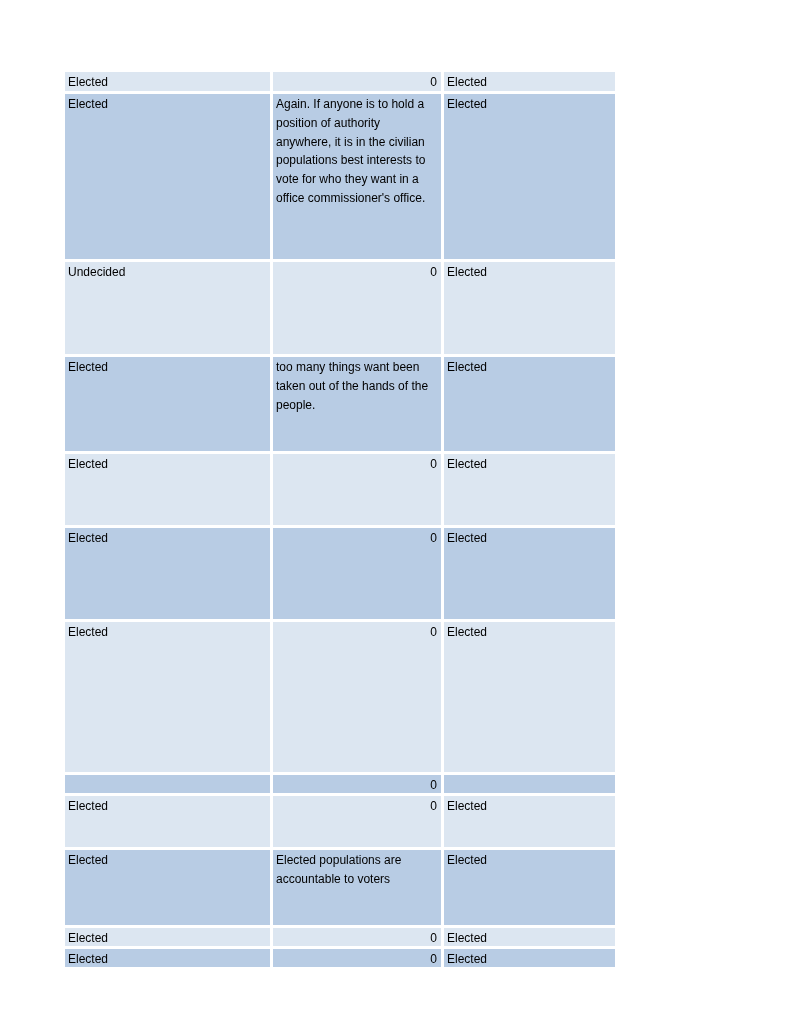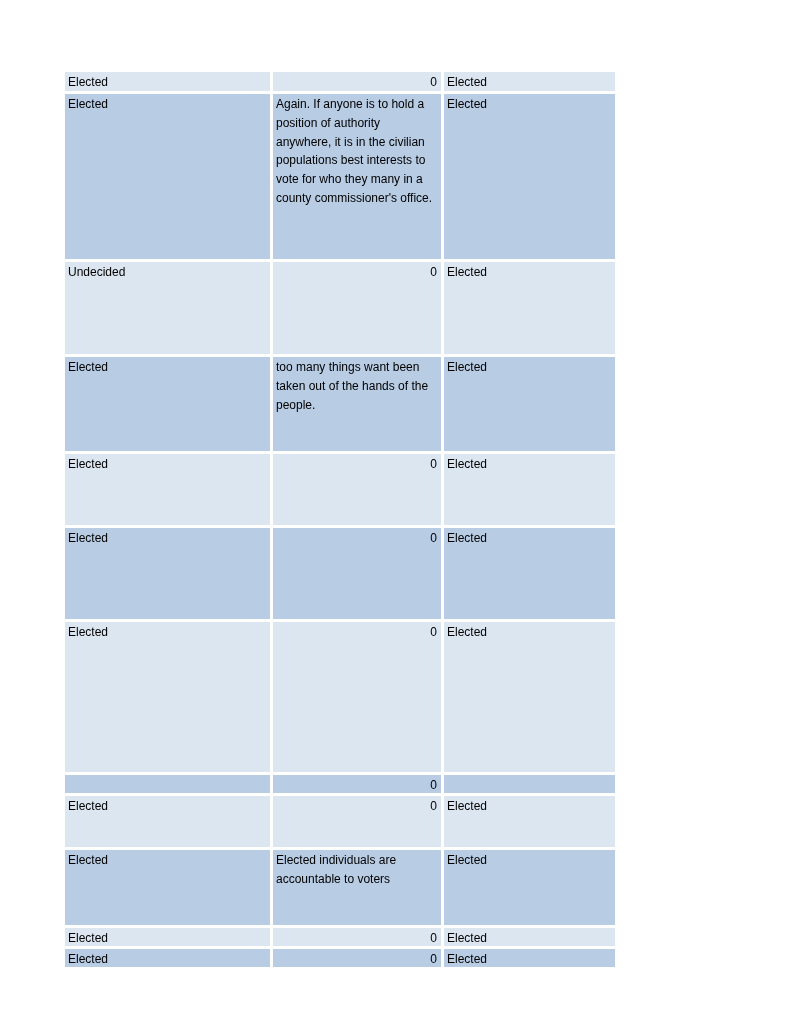--- a/index.html
+++ b/index.html
@@ -48,21 +48,21 @@
 
 <div class="page">
   <div class="table" id="responses-table">
       <div class="row light" style="height: 19px;">
         <div class="cell col0 align-left">Elected</div>
         <div class="cell col1 align-right">0</div>
         <div class="cell col2 align-left">Elected</div>
       </div>
       <div class="row dark" style="height: 165px;">
         <div class="cell col0 align-left">Elected</div>
-        <div class="cell col1 align-left">Again. If anyone is to hold a position of authority anywhere, it is in the civilian populations best interests to vote for who they many in a county commissioner's office.</div>
+        <div class="cell col1 align-left">Again. If anyone is to hold a position of authority anywhere, it is in the civilian populations best interests to vote for who they want in a office commissioner's office.</div>
         <div class="cell col2 align-left">Elected</div>
       </div>
       <div class="row light" style="height: 92px;">
         <div class="cell col0 align-left">Undecided</div>
         <div class="cell col1 align-right">0</div>
         <div class="cell col2 align-left">Elected</div>
       </div>
       <div class="row dark" style="height: 94px;">
         <div class="cell col0 align-left">Elected</div>
         <div class="cell col1 align-left">too many things want been taken out of the hands of the people.</div>
@@ -88,21 +88,21 @@
         <div class="cell col1 align-right">0</div>
         <div class="cell col2 align-left"></div>
       </div>
       <div class="row light" style="height: 51px;">
         <div class="cell col0 align-left">Elected</div>
         <div class="cell col1 align-right">0</div>
         <div class="cell col2 align-left">Elected</div>
       </div>
       <div class="row dark" style="height: 75px;">
         <div class="cell col0 align-left">Elected</div>
-        <div class="cell col1 align-left">Elected individuals are accountable to voters</div>
+        <div class="cell col1 align-left">Elected populations are accountable to voters</div>
         <div class="cell col2 align-left">Elected</div>
       </div>
       <div class="row light" style="height: 18px;">
         <div class="cell col0 align-left">Elected</div>
         <div class="cell col1 align-right">0</div>
         <div class="cell col2 align-left">Elected</div>
       </div>
       <div class="row dark" style="height: 18px;">
         <div class="cell col0 align-left">Elected</div>
         <div class="cell col1 align-right">0</div>

